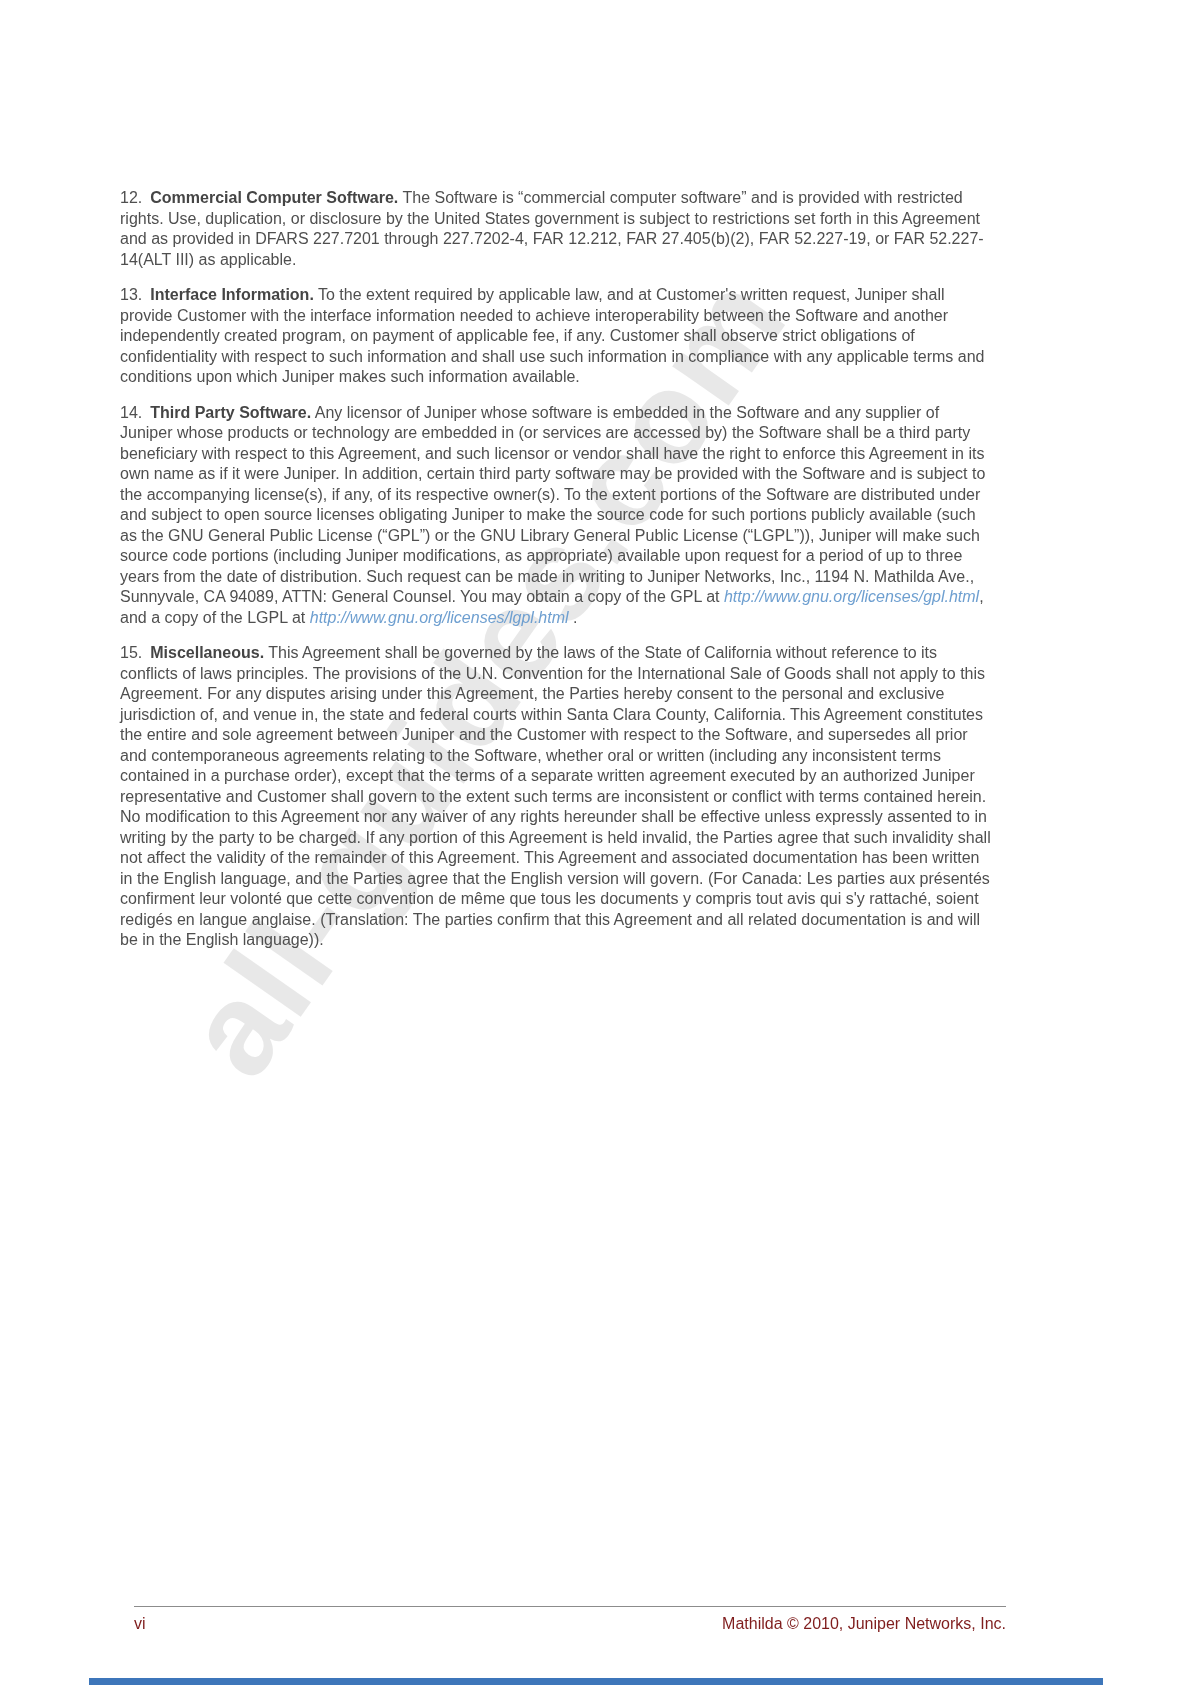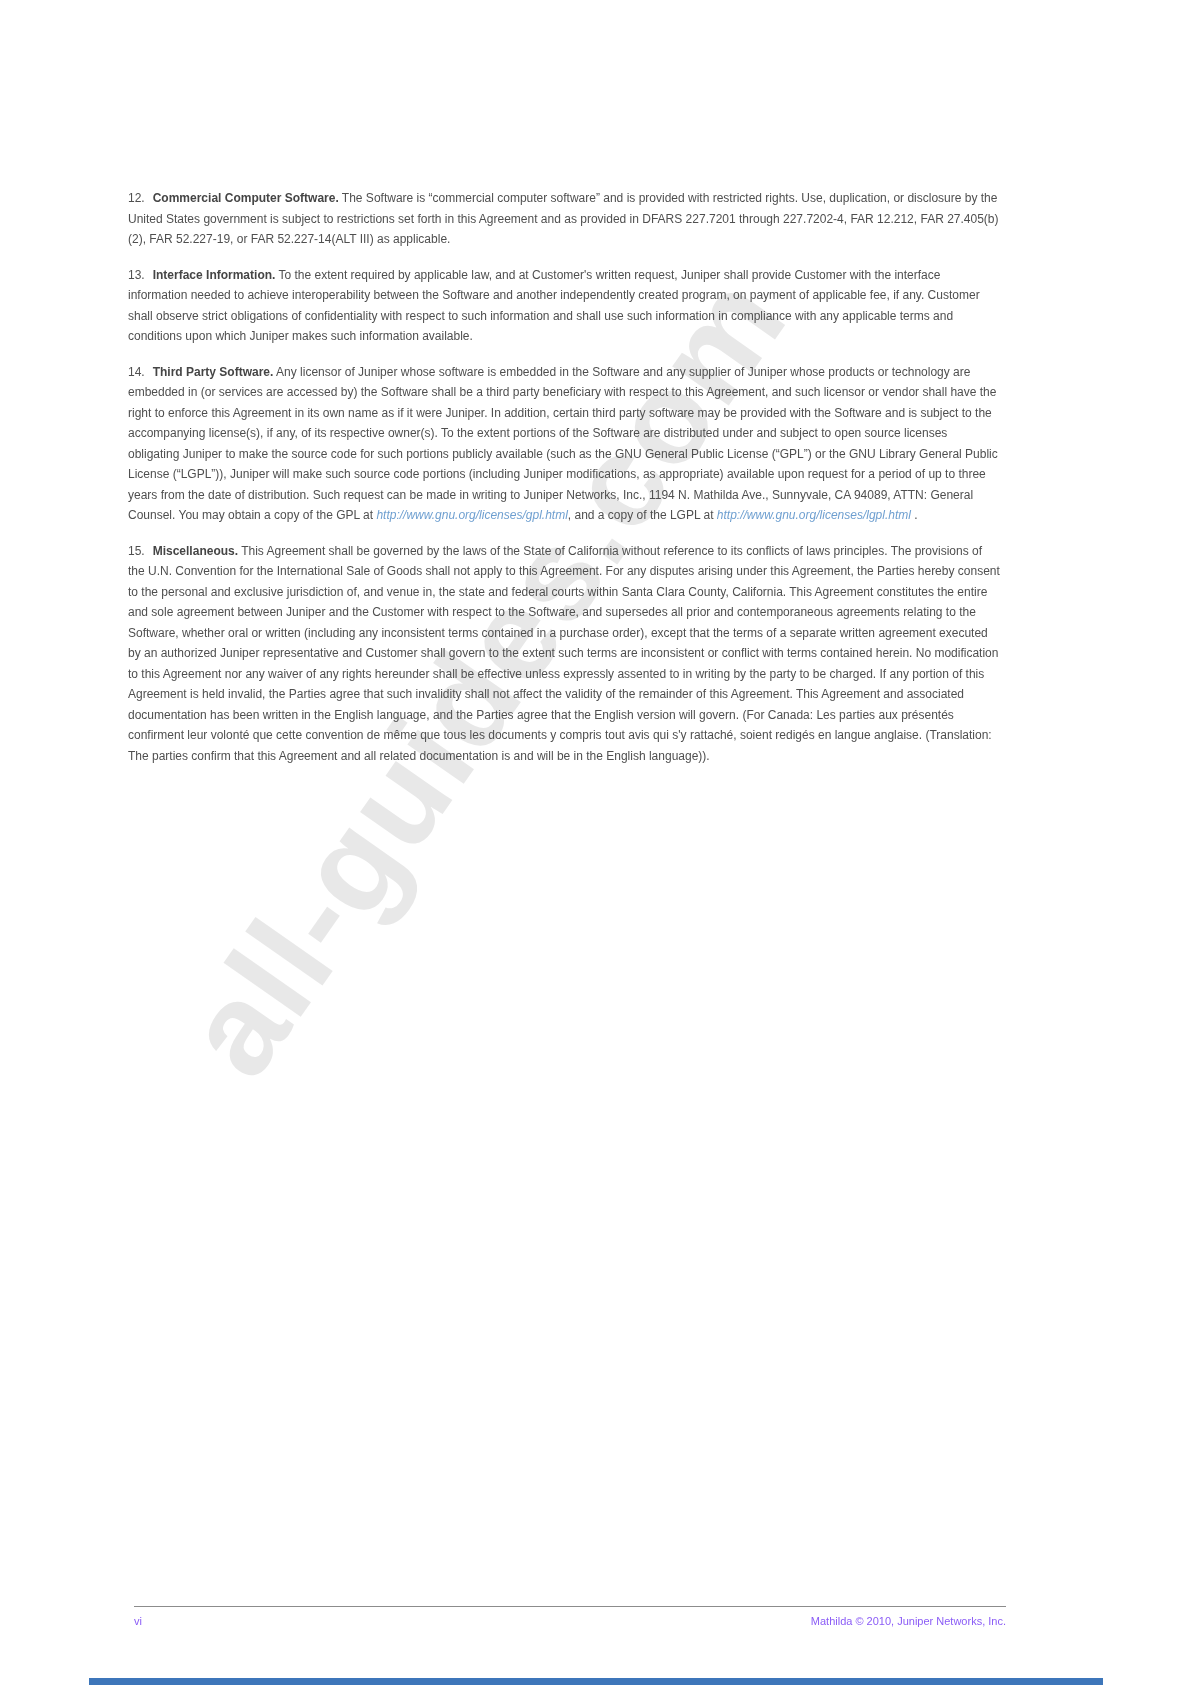--- a/index.html
+++ b/index.html
@@ -28,25 +28,25 @@
     transform: rotate(-55deg);
     transform-origin: center;
     text-align: center;
     white-space: nowrap;
     z-index: 0;
     pointer-events: none;
     user-select: none;
   }
   .content {
     position: absolute;
-    left: 128px;
+    left: 120px;
     top: 188px;
     width: 872px;
     z-index: 1;
-    font-size: 12px;
+    font-size: 16px;
     line-height: 20.5px;
   }
   .content p {
     margin: 0 0 15px 0;
     text-align: left;
   }
   .num {
     margin-right: 8px;
   }
   .content strong {
@@ -68,22 +68,22 @@
   }
   .footer .rule {
     border-top: 1px solid #8c8c8c;
     height: 0;
   }
   .footer .footer-row {
     display: flex;
     justify-content: space-between;
     align-items: flex-start;
     margin-top: 8px;
-    font-size: 11px;
-    color: #8b5cf6;
+    font-size: 16px;
+    color: #7f1d1d;
   }
   .next-page-bar {
     position: absolute;
     left: 89px;
     right: 89px;
     bottom: 0;
     height: 7px;
     background: #3d76ba;
     z-index: 1;
   }

